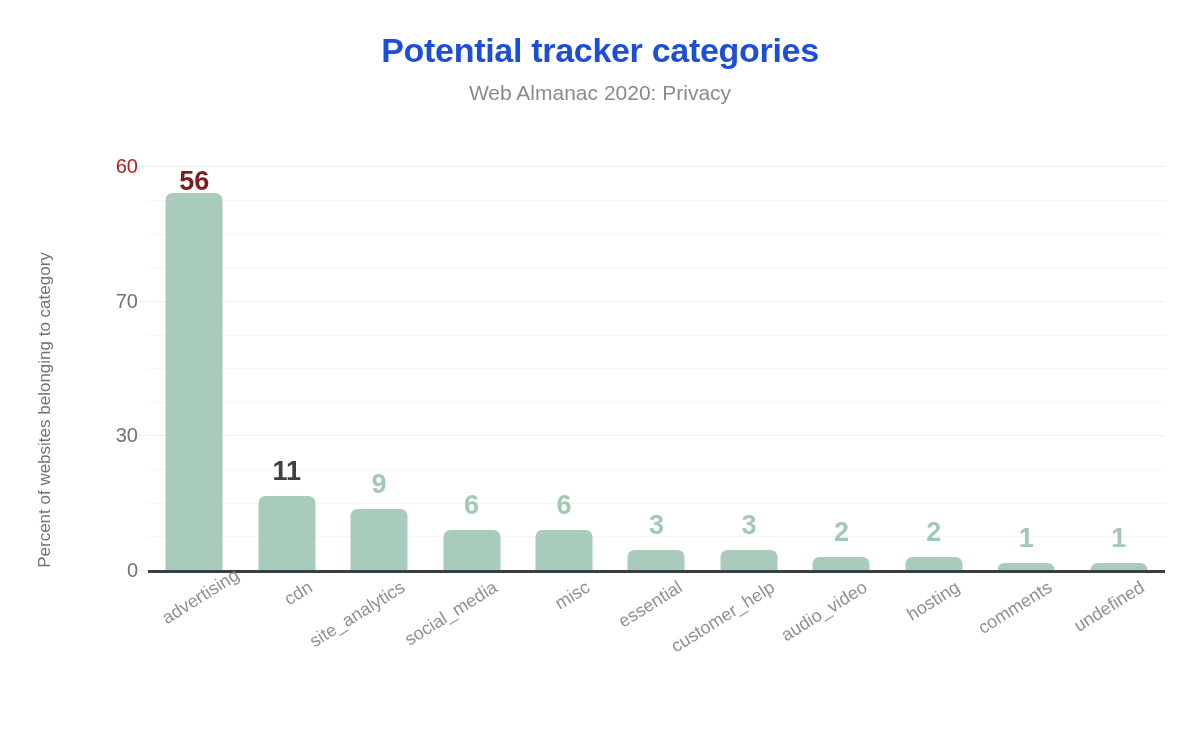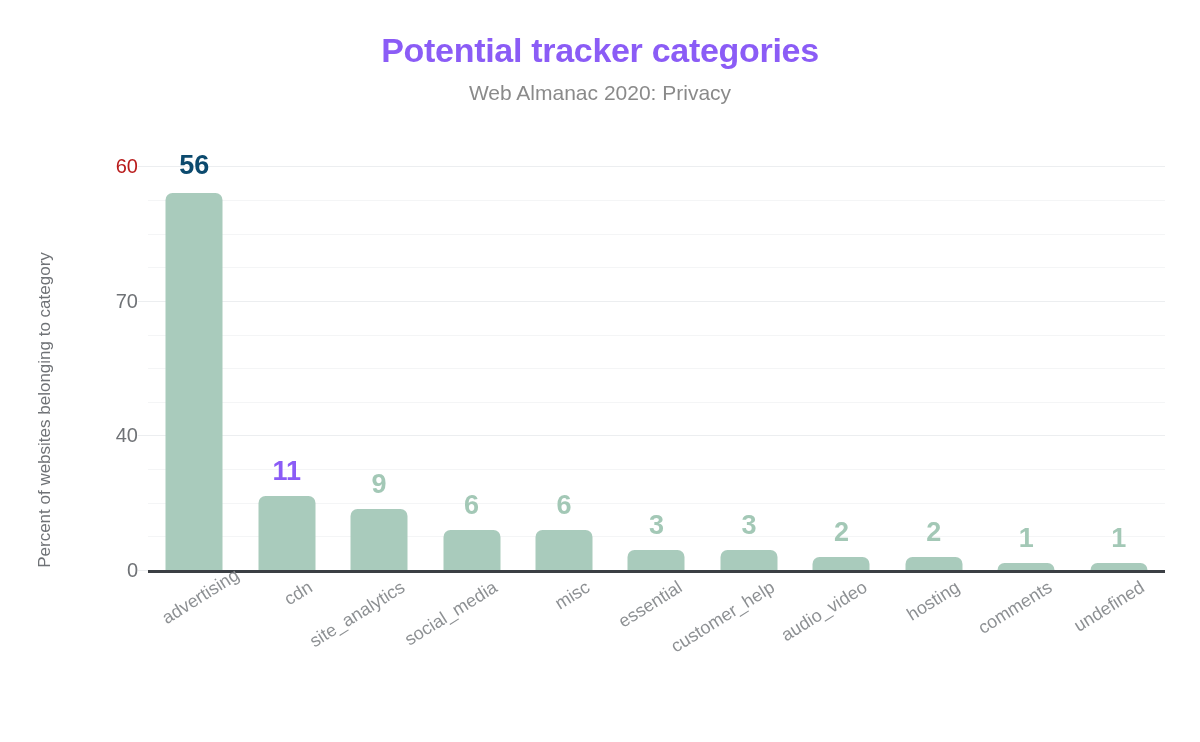--- a/index.html
+++ b/index.html
@@ -23,21 +23,21 @@
   .title-block {
     position: absolute;
     top: 28px;
     left: 0;
     width: 1200px;
     text-align: center;
   }
   .chart-title {
     font-size: 34px;
     font-weight: bold;
-    color: #8b5cf6;
+    color: #1d4ed8;
     letter-spacing: -0.3px;
     line-height: 44px;
   }
   .chart-subtitle {
     font-size: 21px;
     font-weight: normal;
     color: #8a8a8a;
     line-height: 30px;
     margin-top: 6px;
   }
@@ -172,21 +172,21 @@
     <div class="chart-title">Potential tracker categories</div>
     <div class="chart-subtitle">Web Almanac 2020: Privacy</div>
   </div>
 
   <div class="y-axis-title">
     <span>Percent of websites belonging to category</span>
   </div>
 
   <div id="y-tick-labels">
       <div class="y-tick-label" style="top: 570px; color: rgb(111, 114, 118);">0</div>
-      <div class="y-tick-label" style="top: 435.484px; color: rgb(111, 114, 118);">40</div>
+      <div class="y-tick-label" style="top: 435.484px; color: rgb(111, 114, 118);">30</div>
       <div class="y-tick-label" style="top: 300.968px; color: rgb(111, 114, 118);">70</div>
       <div class="y-tick-label" style="top: 166.452px; color: #b91c1c;">60</div>
     </div>
 
   <div class="plot-area">
     <div id="gridlines">
         <div class="gridline major" style="top: 417px;"></div>
         <div class="gridline" style="top: 383.371px;"></div>
         <div class="gridline" style="top: 349.742px;"></div>
         <div class="gridline" style="top: 316.113px;"></div>
@@ -202,25 +202,25 @@
       </div>
     <div id="tickmarks">
         <div class="tick-mark" style="top: 417px;"></div>
         <div class="tick-mark" style="top: 282.484px;"></div>
         <div class="tick-mark" style="top: 147.968px;"></div>
         <div class="tick-mark" style="top: 13.4516px;"></div>
       </div>
     <div class="bars-layer" id="bars-layer">
         <div class="bar-slot" style="left: 0px; width: 92.4545px;">
           <div class="bar" title="advertising: 56" style="height: 376.645px; background: rgb(169, 203, 188);"></div>
-          <div class="bar-value" style="bottom: 390px; color: #0c4a6e;">56</div>
+          <div class="bar-value" style="bottom: 374px; color: #7f1d1d;">56</div>
         </div>
         <div class="bar-slot" style="left: 92.4545px; width: 92.4545px;">
           <div class="bar" title="cdn: 11" style="height: 73.9839px; background: rgb(169, 203, 188);"></div>
-          <div class="bar-value" style="bottom: 83.9839px; color: #8b5cf6;">11</div>
+          <div class="bar-value" style="bottom: 83.9839px; color: #404040;">11</div>
         </div>
         <div class="bar-slot" style="left: 184.909px; width: 92.4545px;">
           <div class="bar" title="site_analytics: 9" style="height: 60.5323px; background: rgb(169, 203, 188);"></div>
           <div class="bar-value" style="bottom: 70.5323px; color: rgb(163, 200, 182);">9</div>
         </div>
         <div class="bar-slot" style="left: 277.364px; width: 92.4545px;">
           <div class="bar" title="social_media: 6" style="height: 40.3548px; background: rgb(169, 203, 188);"></div>
           <div class="bar-value" style="bottom: 50.3548px; color: rgb(163, 200, 182);">6</div>
         </div>
         <div class="bar-slot" style="left: 369.818px; width: 92.4545px;">

